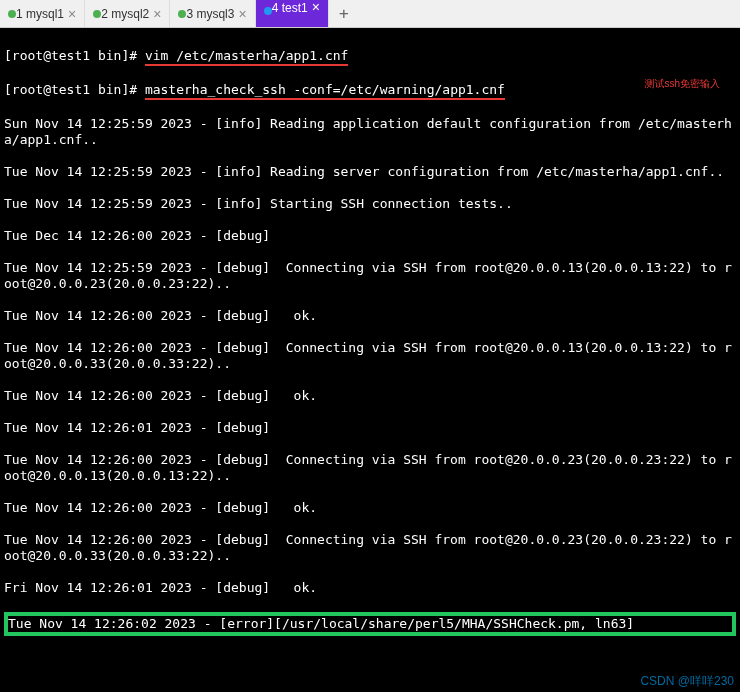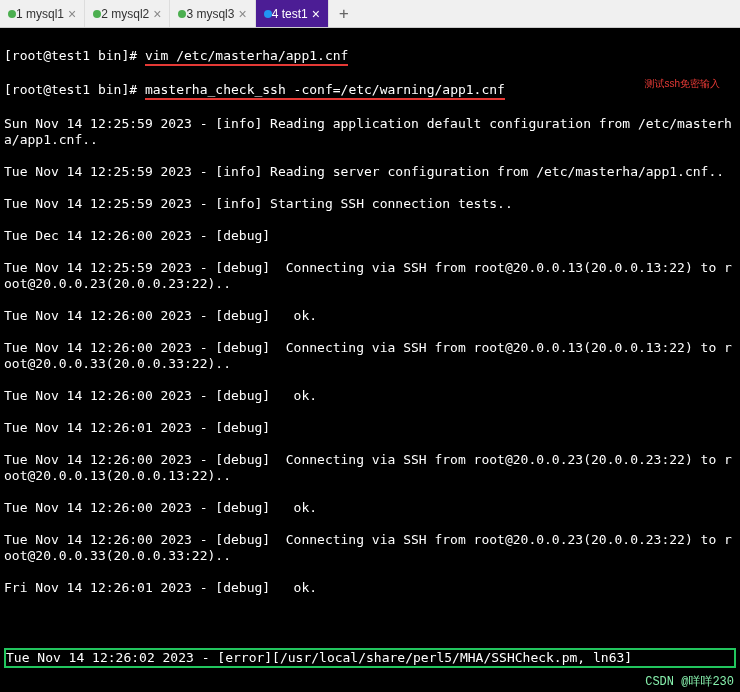--- a/index.html
+++ b/index.html
@@ -23,22 +23,23 @@
       align-items: center;
       padding: 12px 8px;
       height: 100%;
       font-size: 12px;
       font-family: Arial, sans-serif;
       color: #333;
       border-right: 1px solid #ddd;
       cursor: pointer;
     }
     .tab.active {
-      background: #4c1d95;
+      background: #6d28d9;
       color: #fff;
+      align-items: flex-end;
     }
     .tab-dot {
       width: 8px;
       height: 8px;
       border-radius: 50%;
       display: inline-block;
     }
     .dot-green { background: #4caf50; }
     .dot-blue { background: #2196f3; }
     .tab-close {
@@ -58,36 +59,35 @@
       color: #fff;
       font-size: 13px;
       line-height: 16px;
       padding: 4px;
       white-space: pre-wrap;
       word-break: break-all;
       position: relative;
     }
     .line { white-space: pre-wrap; }
     .box-wide {
-      border: 2px solid #22c55e;
-      margin-top: 36px;
+      border: 4px solid #22c55e;
     }
     .annotation-red {
       position: absolute;
       color: #e53935;
       font-size: 10px;
       font-family: "SimSun", sans-serif;
     }
     .watermark {
       position: absolute;
       bottom: 2px;
       right: 6px;
-      color: #86efac;
+      color: #0369a1;
       font-size: 12px;
-      font-family: Liberation Mono, monospace;
+      font-family: Liberation Sans, sans-serif;
     }
     .cmd-underline {
       display: inline-block;
       border-bottom: 2px solid #e53935;
       text-align: right;
     }
   </style>
 </head>
 <body>
 

